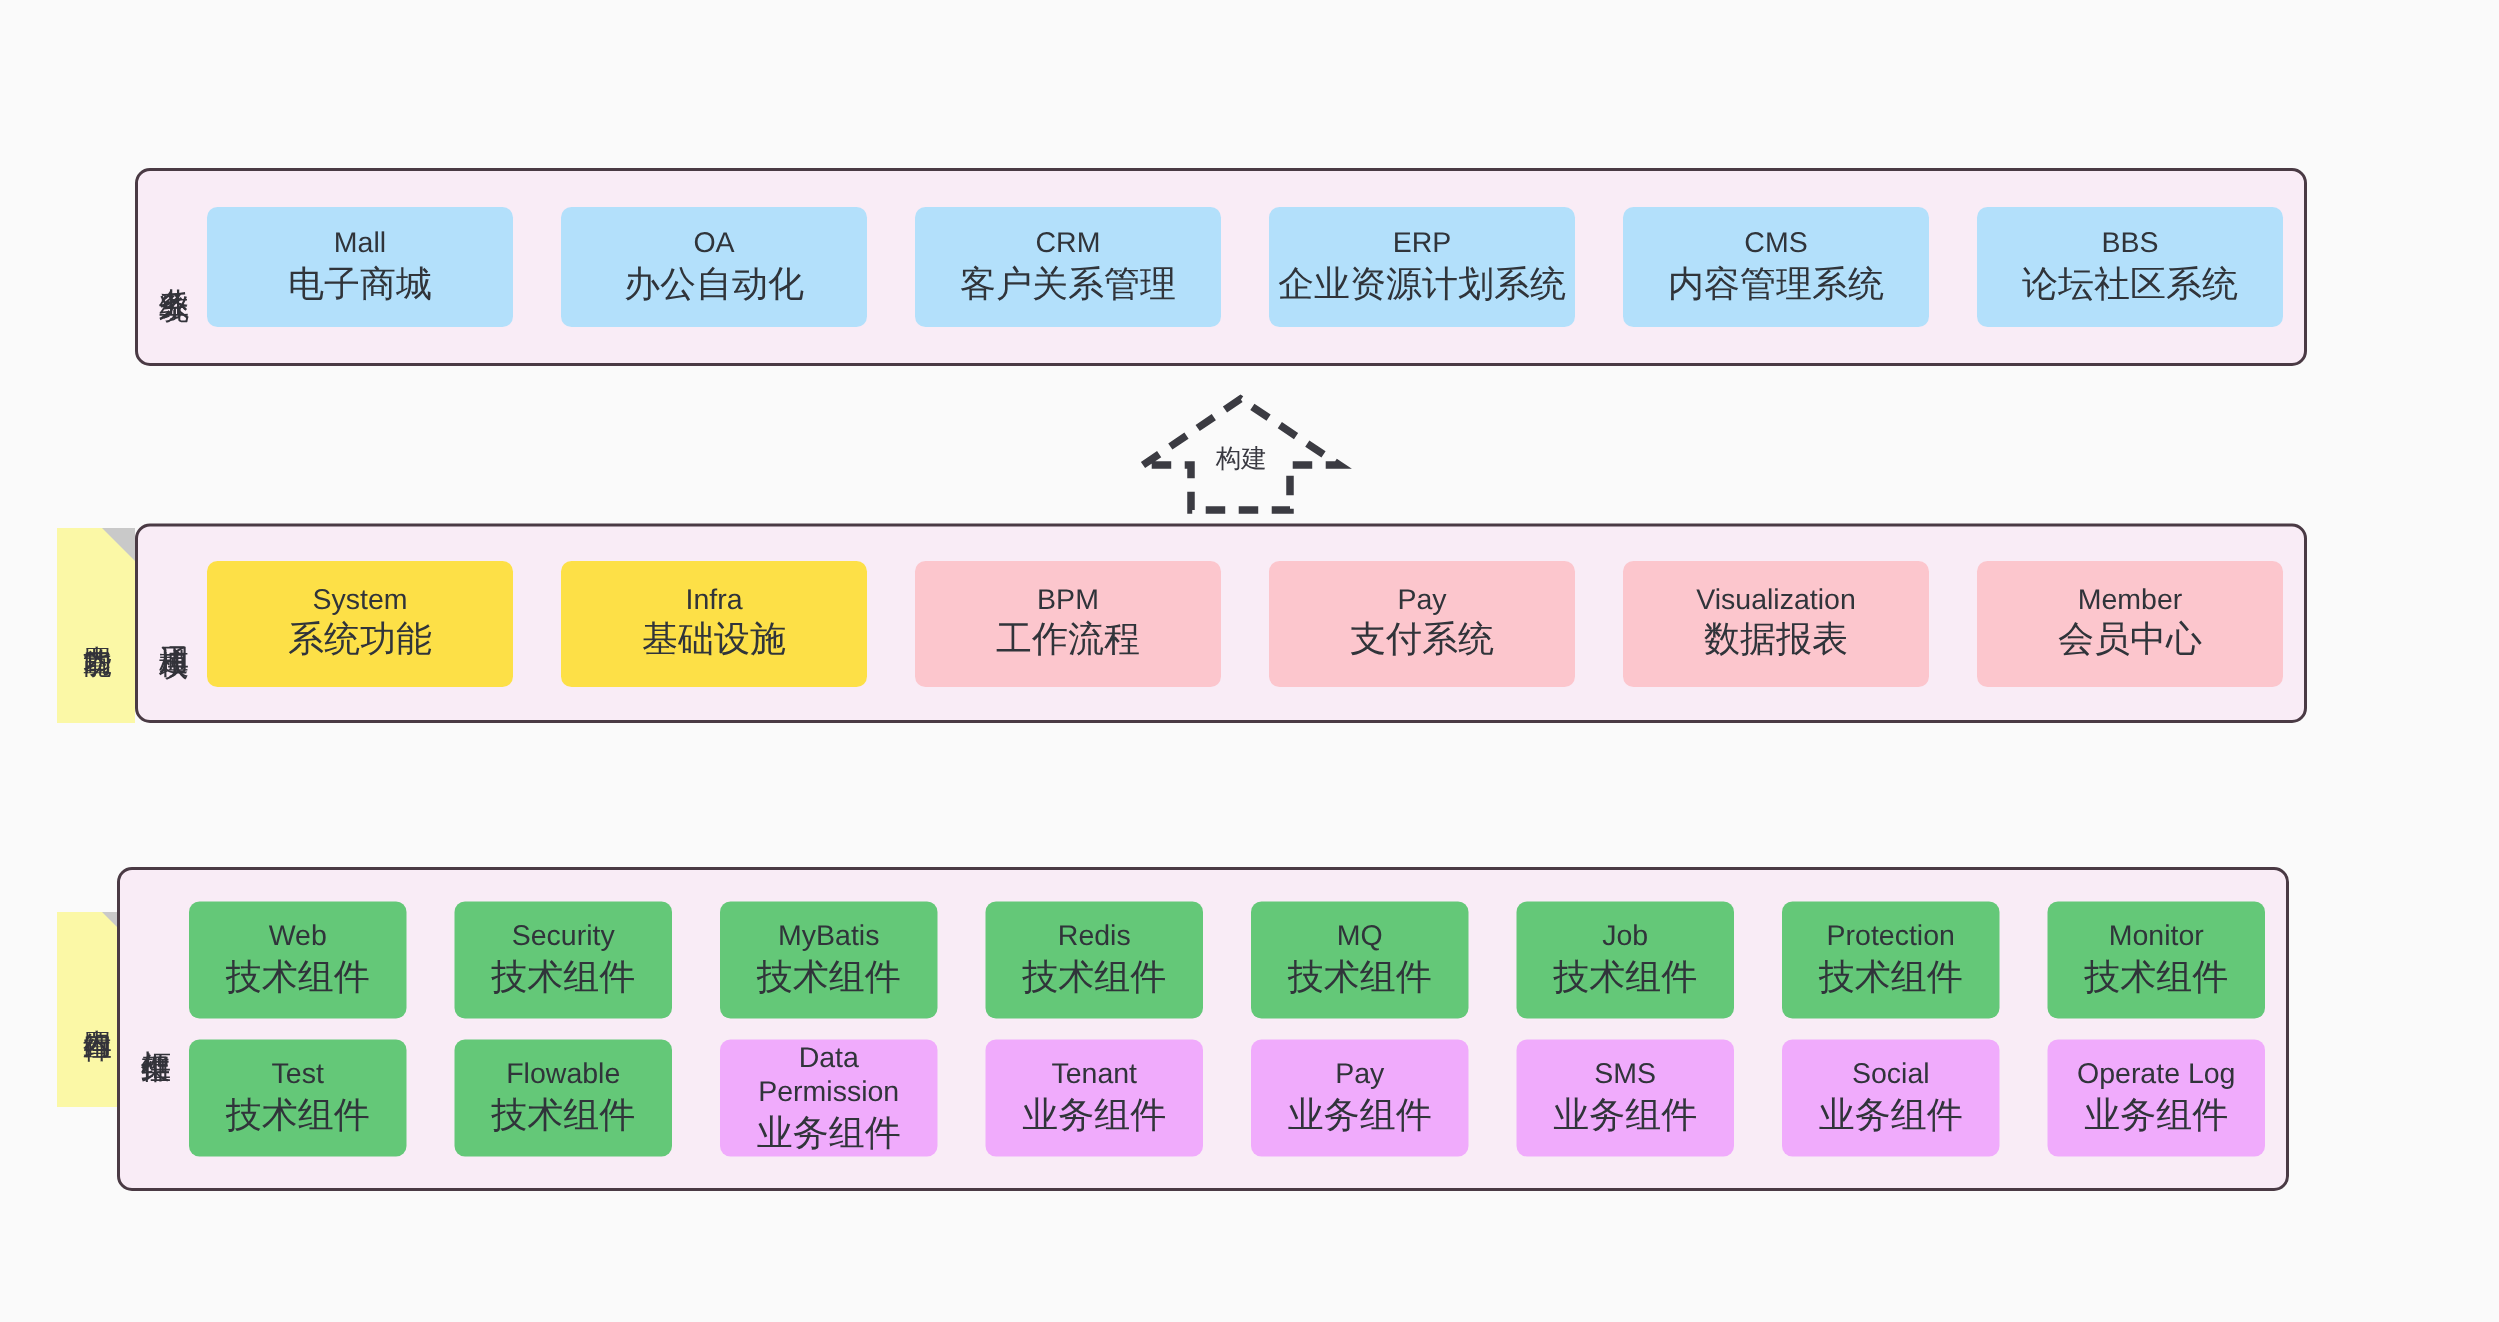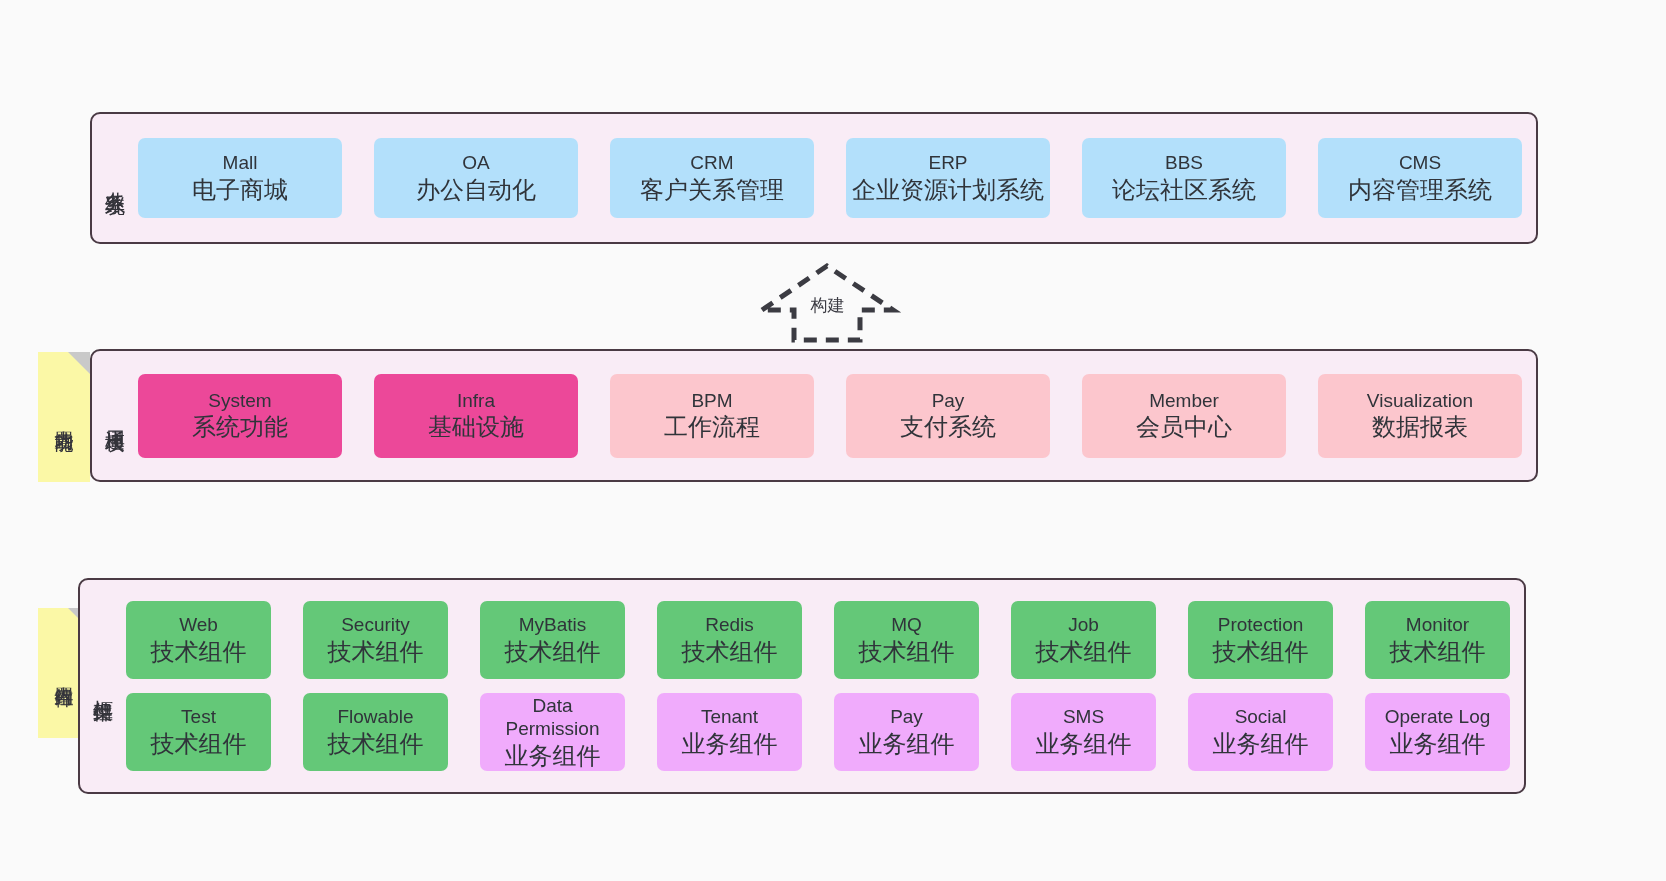--- a/index.html
+++ b/index.html
@@ -63,21 +63,21 @@
     line-height:1.24;
     box-sizing:border-box;
     padding:6px 4px;
     user-select:none;
   }
   .cell .t1{font-size:19px;color:#30343a;}
   .cell .t2{font-size:24px;color:#30343a;}
 
   
   .c-blue      {background:#b3e0fb;}
-  .c-pink-dark {background:#ec4899;justify-content:center;}
+  .c-pink-dark {background:#fde047;justify-content:center;}
   .c-pink-lite {background:#fcc6cd;}
   .c-green-dark{background:#64c878;}
   .c-green-lite{background:#f0abfc;}
 
   
   .h-biz   {height:80px;}
   .h-mod   {height:84px;}
   .h-frame {height:78px;}
 
   
@@ -148,26 +148,26 @@
         </div>
         <div class="cell c-blue h-biz">
           <span class="t1">CRM</span>
           <span class="t2">客户关系管理</span>
         </div>
         <div class="cell c-blue h-biz">
           <span class="t1">ERP</span>
           <span class="t2">企业资源计划系统</span>
         </div>
         <div class="cell c-blue h-biz">
+          <span class="t1">CMS</span>
+          <span class="t2">内容管理系统</span>
+        </div>
+        <div class="cell c-blue h-biz">
           <span class="t1">BBS</span>
           <span class="t2">论坛社区系统</span>
-        </div>
-        <div class="cell c-blue h-biz">
-          <span class="t1">CMS</span>
-          <span class="t2">内容管理系统</span>
         </div>
       </div>
     </div>
   </div>
 
   <div class="arrow" style="left:760px;top:262px;width:135px;height:80px;">
     <svg width="135" height="80" viewBox="0 0 135 80">
       <path d="M 2 48 L 67 4 L 133 48 L 100 48 L 100 78 L 34 78 L 34 48 Z" fill="none" stroke="#3b3b42" stroke-width="5" stroke-dasharray="13 9" stroke-linejoin="miter"></path>
     </svg>
     <span class="alabel" style="top:32px;">构建</span>
@@ -187,26 +187,26 @@
         </div>
         <div class="cell c-pink-lite h-mod">
           <span class="t1">BPM</span>
           <span class="t2">工作流程</span>
         </div>
         <div class="cell c-pink-lite h-mod">
           <span class="t1">Pay</span>
           <span class="t2">支付系统</span>
         </div>
         <div class="cell c-pink-lite h-mod">
+          <span class="t1">Visualization</span>
+          <span class="t2">数据报表</span>
+        </div>
+        <div class="cell c-pink-lite h-mod">
           <span class="t1">Member</span>
           <span class="t2">会员中心</span>
-        </div>
-        <div class="cell c-pink-lite h-mod">
-          <span class="t1">Visualization</span>
-          <span class="t2">数据报表</span>
         </div>
       </div>
     </div>
   </div>
 
 
   <div class="layer" style="left:78px;top:578px;width:1448px;height:216px;">
     <div class="layer-label">框架组件</div>
     <div class="layer-body">
 

